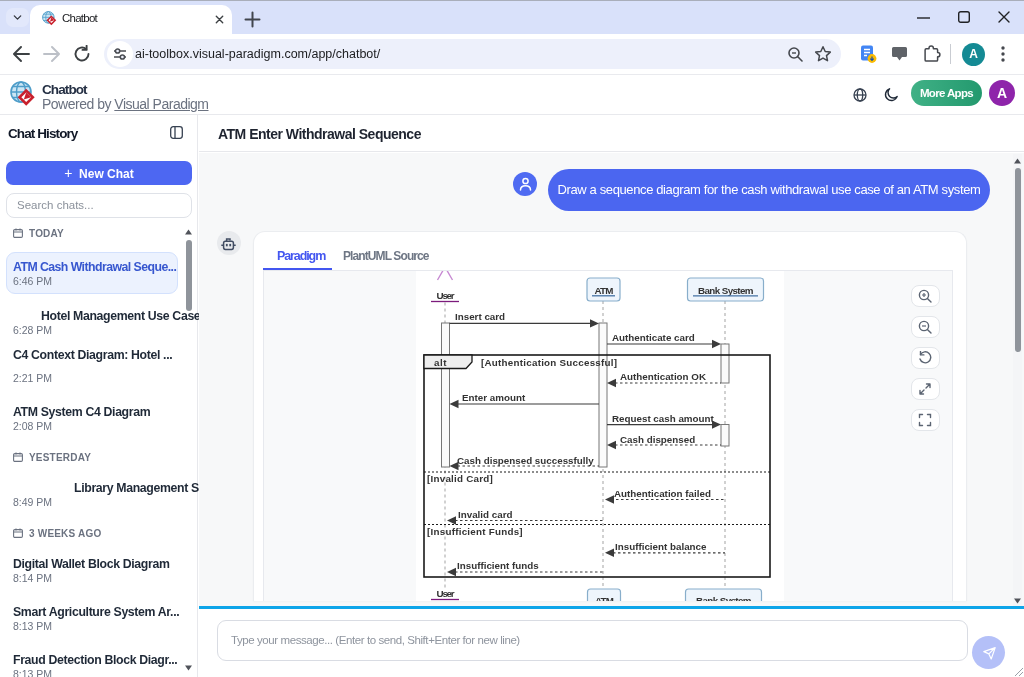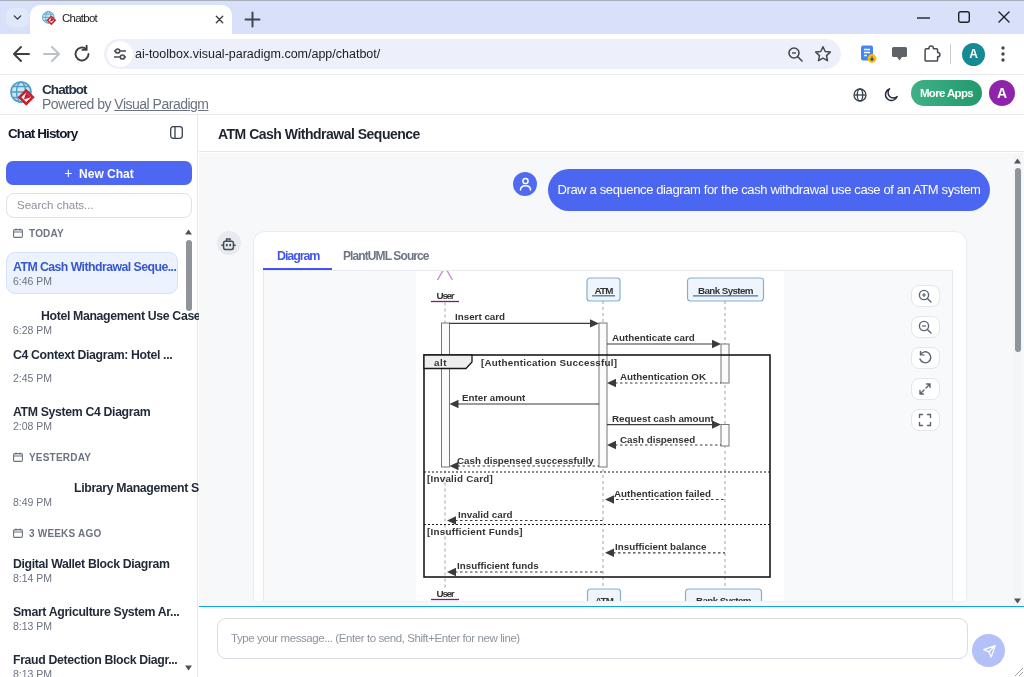--- a/index.html
+++ b/index.html
@@ -25,21 +25,21 @@
       color:#fff; font-size:12px; font-weight:bold; text-align:center; line-height:24px; }
   #searchbox { left:6px; top:193px; width:186px; height:25px; border-radius:8px; background:#fff;
       border:1px solid #dfe2e8; color:#8b919b; font-size:11.5px; line-height:23px; padding-left:10px; }
   .sechdr { color:#6b7280; font-size:10px; font-weight:bold; letter-spacing:0.2px; }
   .item-title { font-size:12.3px; font-weight:bold; letter-spacing:-0.35px; color:#1f2937; white-space:nowrap; }
   .item-time { font-size:10.5px; color:#6b7280; }
   
   #ctheader { left:199px; top:115px; width:825px; height:37px; background:#fff; border-bottom:1px solid #e7e8ec; }
   #ctheader span { position:absolute; left:19px; top:11px; font-size:14px; font-weight:bold; letter-spacing:-0.5px; color:#1f2430; }
   #chat { left:199px; top:153px; width:825px; height:453px; background:#f7f8f9; }
-  #inputbar { left:199px; top:606px; width:825px; height:71px; background:#fff; border-top:1px solid #0ea5e9; }
+  #inputbar { left:199px; top:606px; width:825px; height:71px; background:#fff; border-top:3px solid #0ea5e9; }
   #msginput { position:absolute; left:18px; top:11px; width:751px; height:41px; border-radius:9px;
       border:1px solid #d9dce3; background:#fff; color:#8e949e; font-size:11.5px; letter-spacing:-0.42px; padding:13px 0 0 13px; }
   #sendbtn { position:absolute; left:773px; top:27px; width:33px; height:33px; border-radius:50%; background:#b4c0f8; }
   
   #uavatar { left:314px; top:19px; width:24px; height:24px; border-radius:50%; background:#4f6bf2; }
   #bubble { left:349px; top:16px; width:442px; height:42px; border-radius:21px; background:#4b66f0;
       color:#fff; font-size:13px; letter-spacing:-0.38px; line-height:42px; text-align:center; white-space:nowrap; }
   #bavatar { left:18px; top:78px; width:24px; height:24px; border-radius:50%; background:#e8eaed; }
   #card { left:54px; top:78px; width:714px; height:370px; background:#fff; border:1px solid #ebedf0;
       border-radius:12px 12px 0 0; border-bottom:none; box-shadow:0 1px 2px rgba(0,0,0,0.03); }
@@ -177,21 +177,21 @@
         <rect x="0.6" y="1.6" width="8.8" height="7.8" rx="1.2" stroke="#6b7280" stroke-width="1.1" fill="none"></rect>
         <path d="M0.6 4 H9.4 M3 0.6 V2.6 M7 0.6 V2.6" stroke="#6b7280" stroke-width="1.1"></path>
       </svg>
     <div class="abs sechdr" style="left:29px;top:228px;">TODAY</div>
     <div class="abs" style="left:6px;top:252px;width:172px;height:42px;background:#ecf2fe;border:1px solid #d3e1fd;border-radius:9px;"></div>
     <div class="abs item-title" style="left:13px;top:260px;color:#3757cf;letter-spacing:-0.55px;">ATM Cash Withdrawal Seque...</div>
     <div class="abs item-time" style="left:13px;top:275px;">6:46 PM</div>
     <div class="abs item-title" style="left:13px;top:309px;padding-left:28px;">Hotel Management Use Case</div>
     <div class="abs item-time" style="left:13px;top:324px;">6:28 PM</div>
     <div class="abs item-title" style="left:13px;top:348px;text-align:right;">C4 Context Diagram: Hotel ...</div>
-    <div class="abs item-time" style="left:13px;top:372px;">2:45 PM</div>
+    <div class="abs item-time" style="left:13px;top:372px;">2:21 PM</div>
     <div class="abs item-title" style="left:13px;top:405px;">ATM System C4 Diagram</div>
     <div class="abs item-time" style="left:13px;top:420px;">2:08 PM</div>
     <svg class="abs" style="left:13px;top:452px" width="10" height="10" viewBox="0 0 10 10">
         <rect x="0.6" y="1.6" width="8.8" height="7.8" rx="1.2" stroke="#6b7280" stroke-width="1.1" fill="none"></rect>
         <path d="M0.6 4 H9.4 M3 0.6 V2.6 M7 0.6 V2.6" stroke="#6b7280" stroke-width="1.1"></path>
       </svg>
     <div class="abs sechdr" style="left:29px;top:452px;">YESTERDAY</div>
     <div class="abs item-title" style="left:29px;top:481px;padding-left:45px;">Library Management System...</div>
     <div class="abs item-time" style="left:13px;top:496px;">8:49 PM</div>
     <svg class="abs" style="left:13px;top:528px" width="10" height="10" viewBox="0 0 10 10">
@@ -209,39 +209,39 @@
     <svg class="abs" style="left:184px;top:228px" width="9" height="8" viewBox="0 0 9 8">
         <path d="M4.5 1.5 L8 6.5 H1 Z" fill="#50535a"></path>
       </svg>
     <div class="abs sbthumb" style="left:185.5px;top:240px;width:6px;height:71px;"></div>
     <svg class="abs" style="left:184px;top:664px" width="9" height="8" viewBox="0 0 9 8">
         <path d="M4.5 6.5 L8 1.5 H1 Z" fill="#50535a"></path>
       </svg>
   </div>
 
   <div id="ctheader" class="abs">
-      <span>ATM Cash Withdrawal Sequence</span>
+      <span>ATM Enter Withdrawal Sequence</span>
     </div>
   <div id="chat" class="abs">
     <div id="uavatar" class="abs"></div>
     <svg class="abs" style="left:320px;top:24px" width="13" height="14" viewBox="0 0 13 14">
         <circle cx="6.5" cy="4" r="2.6" stroke="#fff" stroke-width="1.5" fill="none"></circle>
         <path d="M1.5 13 Q1.5 8.7 6.5 8.7 Q11.5 8.7 11.5 13" stroke="#fff" stroke-width="1.5" fill="none" stroke-linecap="round"></path>
       </svg>
     <div id="bubble" class="abs">Draw a sequence diagram for the cash withdrawal use case of an ATM system</div>
     <div id="bavatar" class="abs"></div>
     <svg class="abs" style="left:22px;top:84px" width="15" height="14" viewBox="0 0 15 14">
         <rect x="2.6" y="4.2" width="9.8" height="8.2" rx="1.8" stroke="#414d63" stroke-width="1.5" fill="none"></rect>
         <path d="M5.6 4.2 V1.9 H9 V3.4" stroke="#414d63" stroke-width="1.5" fill="none"></path>
         <rect x="4.9" y="6.9" width="1.8" height="2.4" fill="#414d63"></rect>
         <rect x="8.3" y="6.9" width="1.8" height="2.4" fill="#414d63"></rect>
         <path d="M0.3 8.3 H2.6 M12.4 8.3 H14.7" stroke="#414d63" stroke-width="1.4"></path>
       </svg>
     <div id="card" class="abs"></div>
-    <div id="tab-diagram" class="abs">Diagram</div>
+    <div id="tab-diagram" class="abs">Paradigm</div>
     <div id="tab-src" class="abs">PlantUML Source</div>
     <div id="tabline" class="abs"></div>
     <div id="viewport" class="abs">
       <svg id="dgram" width="690" height="331" viewBox="0 0 690 331">
         <rect x="152" y="0" width="368" height="331" fill="#ffffff"></rect>
 
         <g stroke="#a3a3a3" stroke-width="1" stroke-dasharray="3,3" fill="none">
           <line x1="181" y1="31.5" x2="181" y2="318"></line>
           <line x1="339" y1="30" x2="339" y2="318"></line>
           <line x1="461" y1="30" x2="461" y2="318"></line>

